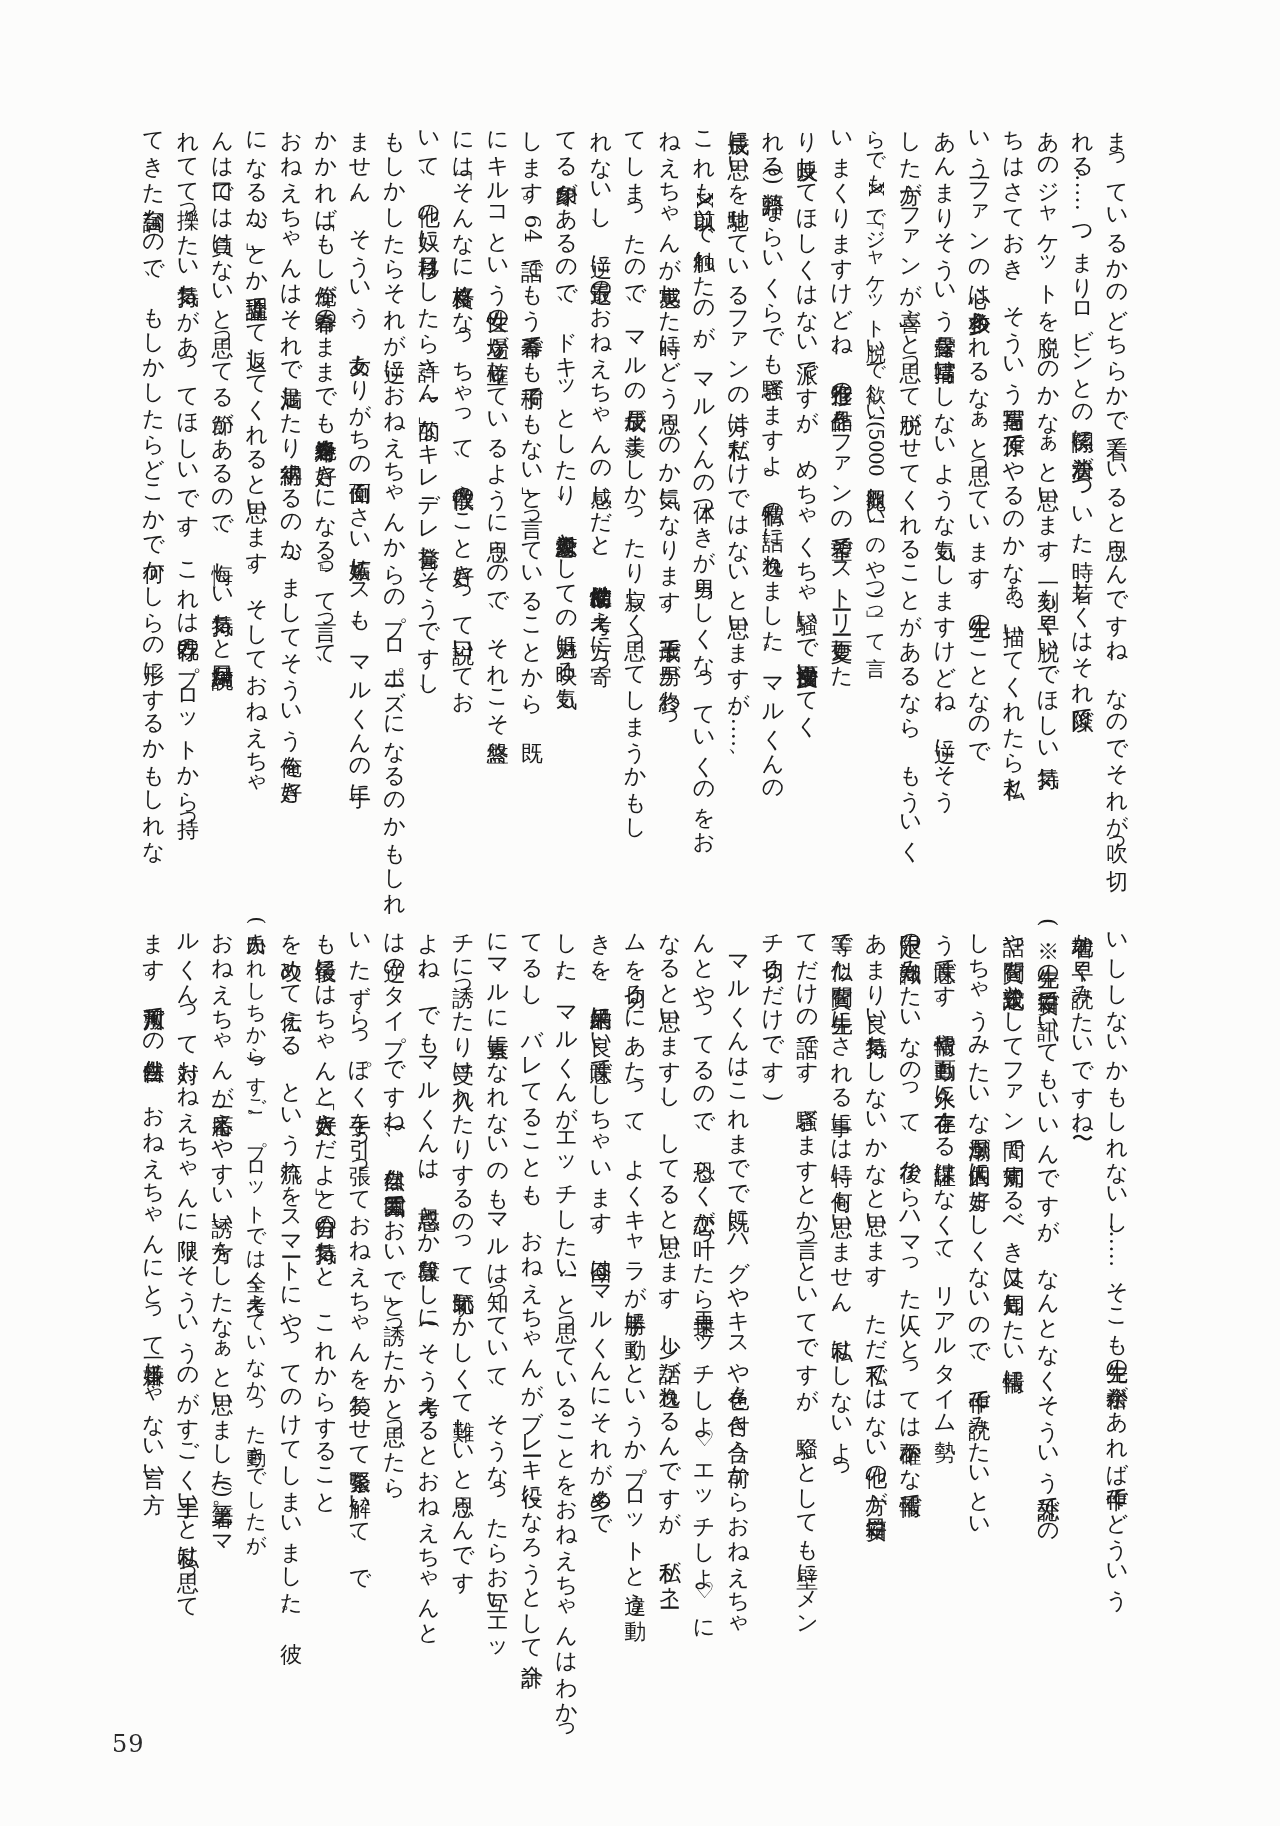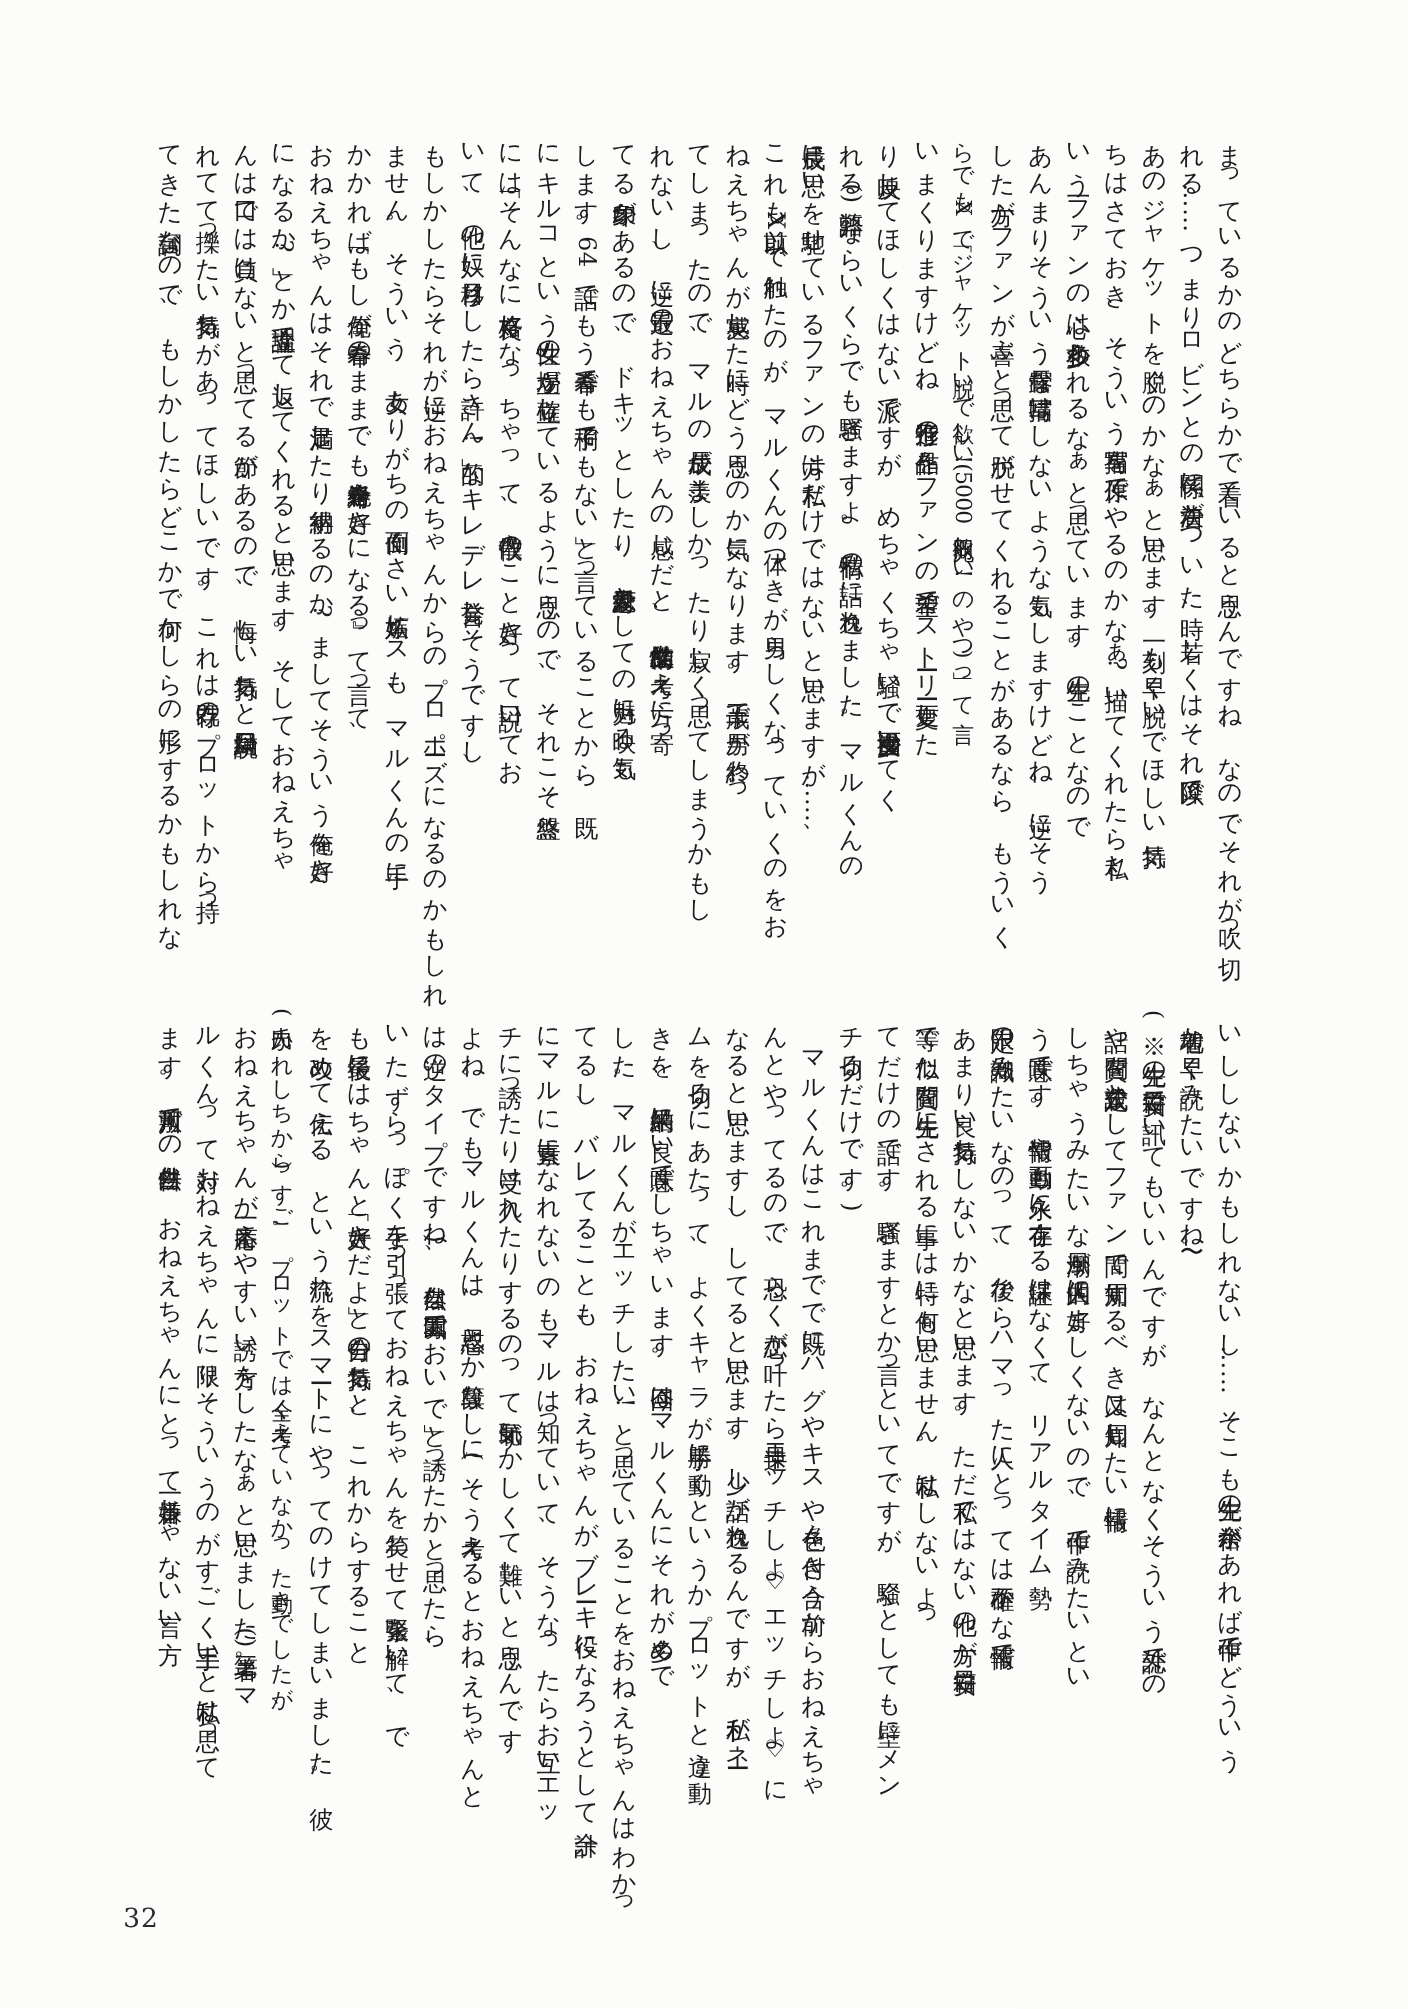--- a/index.html
+++ b/index.html
@@ -113,14 +113,14 @@
       <div class="tcol">は逆のタイプですね)、自然な雰囲気で「おいで」と誘ったかと思ったら、</div>
       <div class="tcol">いたずらっぽく手を引っ張っておねえちゃんを笑わせて緊張を解いて、で</div>
       <div class="tcol">も最後にはちゃんと「大好きだよ」と自分の気持ちと、これからすること</div>
       <div class="tcol">を改めて伝える、という流れをスマートにやってのけてしまいました。彼</div>
       <div class="tcol squeeze">氏力(かれしちから)すご。プロットでは全く考えていなかった動きでしたが、</div>
       <div class="tcol">おねえちゃんが一番応えやすい誘い方をしたなぁと思いました(第三者)。マ</div>
       <div class="tcol">ルくんって対おねえちゃんに限りそういうのがすごく上手いと私は思って</div>
       <div class="tcol">ます。河川敷での告白然り。おねえちゃんにとって一番嫌じゃない言い方</div>
     </div>
 
-  <div class="pagenum">32</div>
+  <div class="pagenum">59</div>
 </div>
 
 </body></html>

